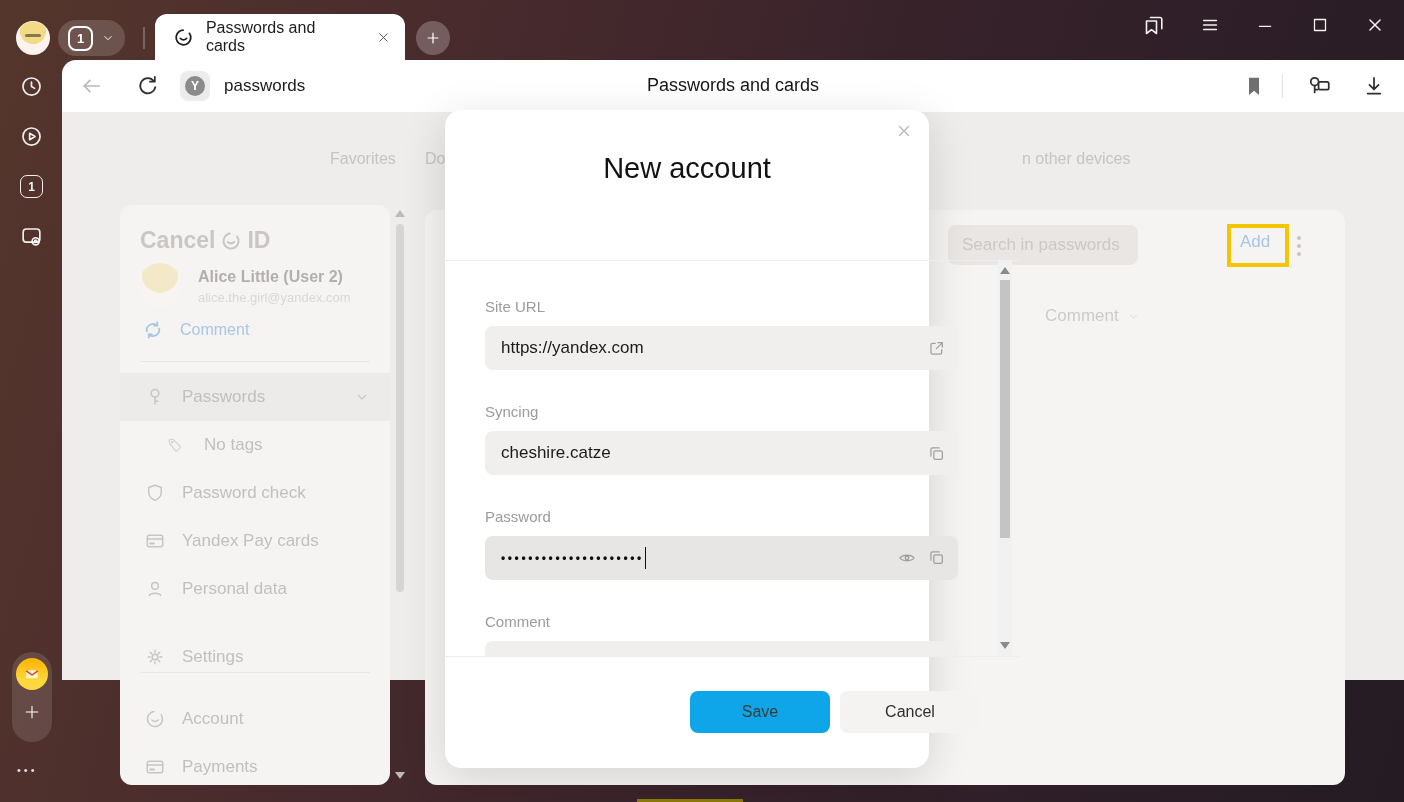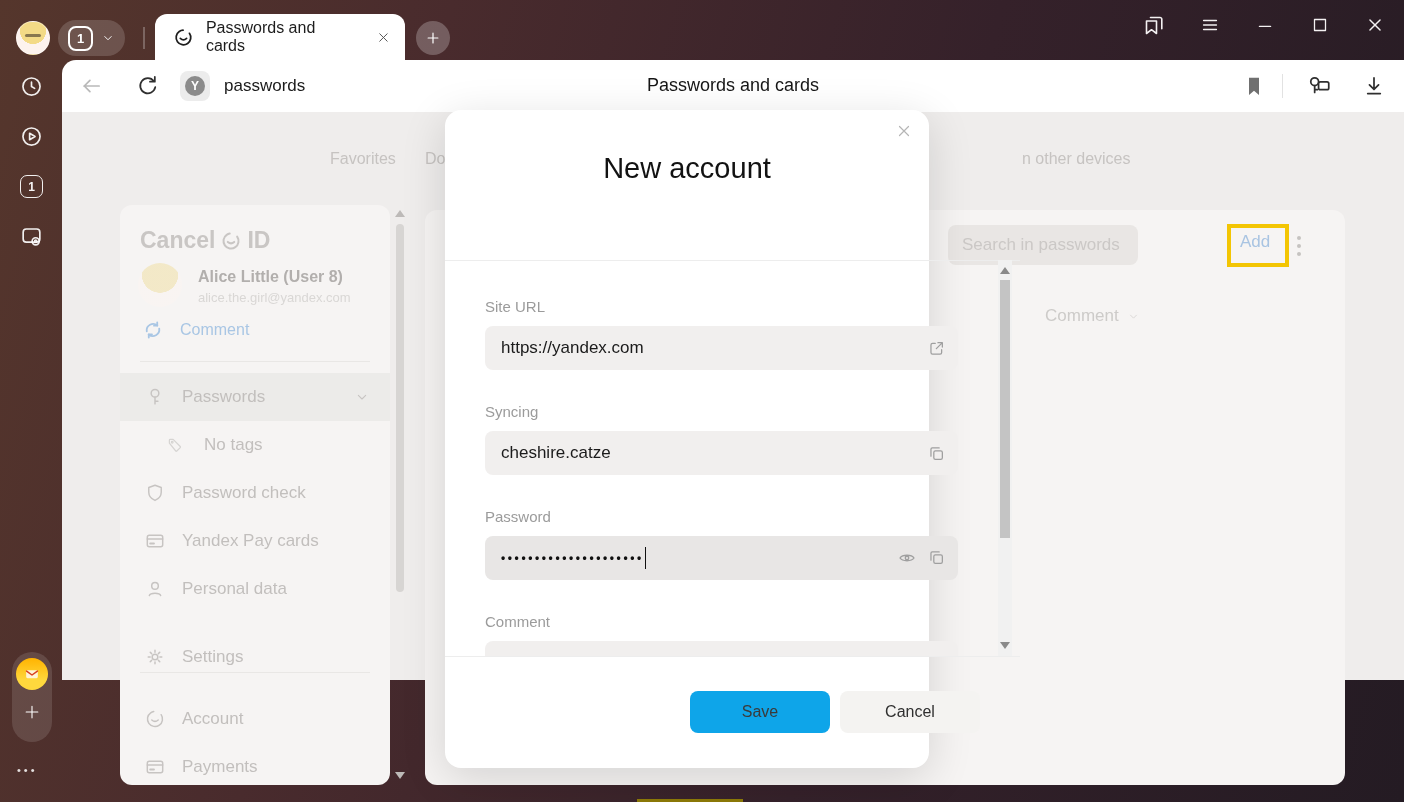--- a/index.html
+++ b/index.html
@@ -209,21 +209,21 @@
     <div class="abs card" style="left:58px;top:93px;width:270px;height:580px;overflow:hidden;">
       <div class="abs" style="left:20px;top:22px;display:flex;align-items:center;gap:5px;color:#c9c6c4;font-weight:bold;font-size:23px;">
         <span>Cancel</span>
         <svg class="ic" width="22" height="22" viewBox="0 0 24 24" style="stroke-width:2.2;">
             <circle cx="12" cy="12" r="8.2" stroke-dasharray="42 10" transform="rotate(-35 12 12)"></circle>
             <path d="M8.5 13 q3.5 3.2 7 0"></path>
           </svg>
         <span>ID</span>
       </div>
       <div class="abs" style="left:18px;top:58px;width:44px;height:44px;border-radius:50%;background:radial-gradient(circle at 50% 26%, #f0dfa4 0 46%, #fbf4f1 47% 100%);opacity:.55;"></div>
-      <div class="abs" style="left:78px;top:63px;font-size:16px;font-weight:bold;color:#b2afad;">Alice Little (User 8)</div>
+      <div class="abs" style="left:78px;top:63px;font-size:16px;font-weight:bold;color:#b2afad;">Alice Little (User 2)</div>
       <div class="abs" style="left:78px;top:85px;font-size:13px;color:#d9d7d5;">alice.the.girl@yandex.com</div>
       <div class="abs" style="left:22px;top:114px;color:#a9c6e4;">
         <svg class="ic" width="22" height="22" viewBox="0 0 24 24" style="stroke-width:2;">
             <path d="M5.2 13.4 a7 7 0 0 1 11.5-6.3 M18.8 10.6 a7 7 0 0 1 -11.5 6.3"></path>
             <path d="M16.6 3.8 v3.5 h-3.5 M7.4 20.2 v-3.5 h3.5"></path>
           </svg>
       </div>
       <div class="abs" style="left:60px;top:116px;font-size:16px;color:#a9c6e4;">Comment</div>
       <div class="divider" style="top:156px;"></div>
 

